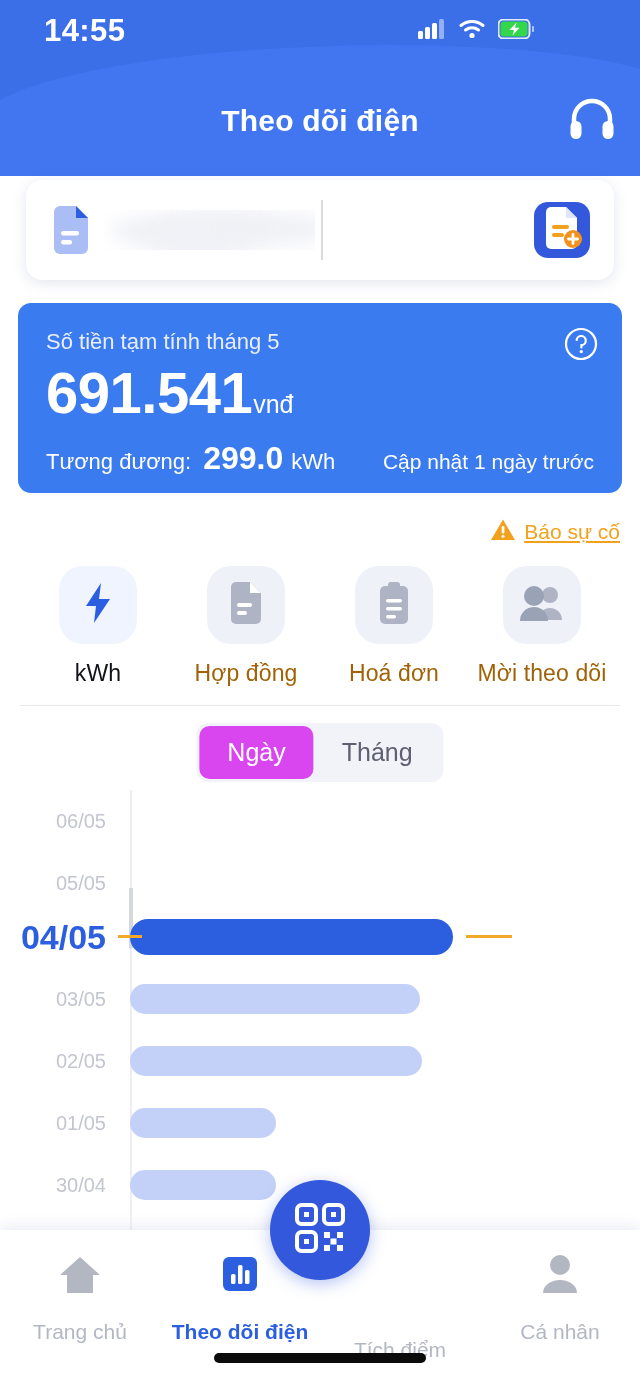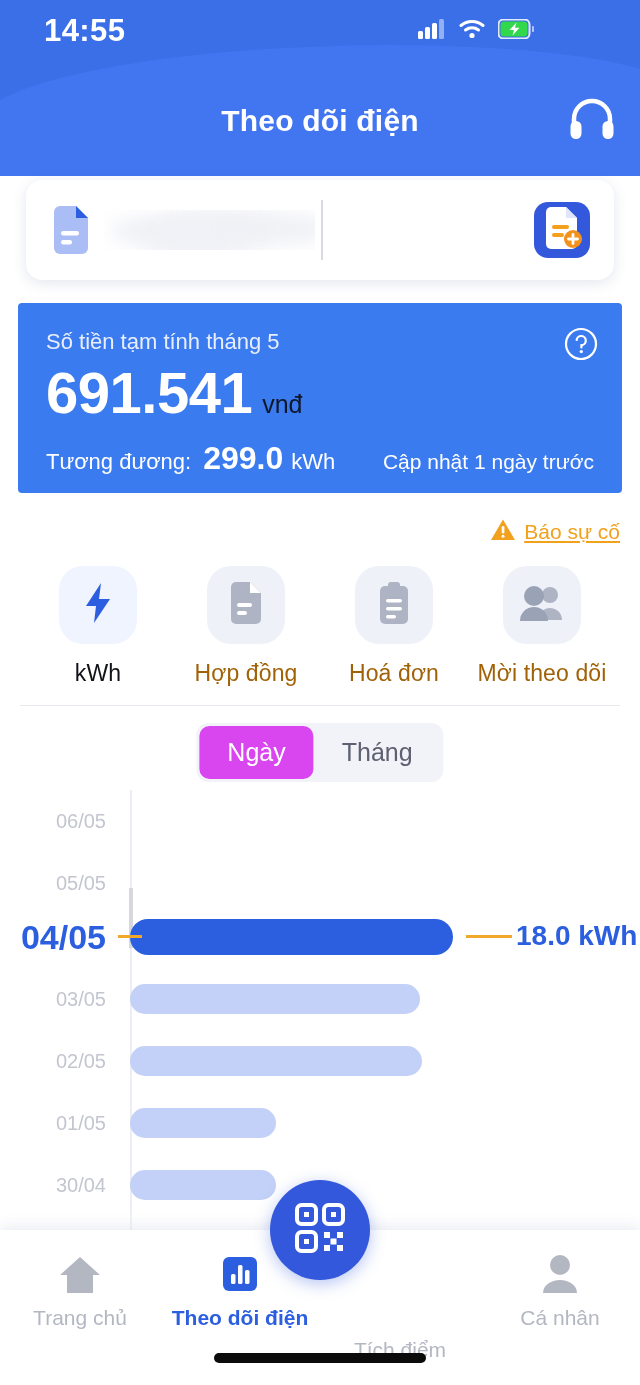--- a/index.html
+++ b/index.html
@@ -69,30 +69,30 @@
   }
   .add-doc-btn{
     margin-left:auto; margin-right:24px; width:56px; height:56px;
     background:#3358dc; border-radius:14px;
     display:flex; align-items:center; justify-content:center; position:relative;
   }
 
   
   .summary-card{
     position:absolute; left:18px; top:303px; width:604px; height:190px;
-    background:#3b7bf0; border-radius:4px; z-index:3;
+    background:#3b7bf0; border-radius:13px; z-index:3;
     padding:26px 28px 0 28px;
   }
   .summary-label{ color:#e8eefc; font-size:22px; font-weight:400; }
   .help-icon{
     position:absolute; right:24px; top:24px; width:34px; height:34px;
   }
   .amount-row{ display:flex; align-items:baseline; margin-top:8px; }
   .amount{ color:#fff; font-size:58px; font-weight:700; letter-spacing:-.5px; line-height:1.05;}
-  .amount-unit{ color:#0f172a; font-size:25px; font-weight:500; margin-left:10px;}
+  .amount-unit{ color:#ffffff; font-size:25px; font-weight:500; margin-left:1px;}
   .equiv-row{
     display:flex; align-items:baseline; justify-content:space-between;
     margin-top:16px;
   }
   .equiv-left{ display:flex; align-items:baseline; }
   .equiv-label{ color:#ffffff; font-size:22px; }
   .equiv-value{ color:#fff; font-size:32px; font-weight:700; margin-left:12px;}
   .equiv-unit{ color:#fff; font-size:22px; margin-left:8px; }
   .updated{ color:#ffffff; font-size:21px; }
 
@@ -183,21 +183,21 @@
   
   .bottom-nav{
     position:absolute; left:0; bottom:0; width:640px; height:155px;
     background:#fff; box-shadow:0 -3px 14px rgba(40,60,120,.10);
     display:flex; align-items:flex-start; padding-top:22px;
   }
   .nav-item{
     flex:1; display:flex; flex-direction:column; align-items:center;
   }
   .nav-icon{ height:44px; display:flex; align-items:center; justify-content:center;}
-  .nav-label{ margin-top:10px; font-size:21px; color:#b3b7c2; }
+  .nav-label{ margin-top:24px; font-size:21px; color:#b3b7c2; }
   .nav-label.active{ color:#2b5fe0; font-weight:700; }
   .fab{
     position:absolute; left:50%; transform:translateX(-50%); top:-50px;
     width:100px; height:100px; border-radius:50%; background:#3358dc;
     display:flex; align-items:center; justify-content:center;
     box-shadow:0 4px 16px rgba(51,88,220,.35);
   }
   .home-indicator{
     position:absolute; left:50%; transform:translateX(-50%); bottom:22px;
     width:212px; height:10px; border-radius:5px; background:#0b0b0c;
@@ -400,21 +400,20 @@
     <div class="row-label">05/05</div>
   </div>
 
   <div class="active-tick" style="top:98px"></div>
   <div class="chart-row" style="top:116px">
     <div class="row-label active">04/05</div>
     <div class="bar active" style="width:323px"></div>
   </div>
   <div class="connector-left" style="top:145px"></div>
   <div class="connector-right" style="left:466px; top:145px"></div>
-  <div class="value-label" style="left:516px; top:130px">18.0 kWh</div>
 
   <div class="chart-row" style="top:178px">
     <div class="row-label">03/05</div>
     <div class="bar" style="width:290px"></div>
   </div>
 
   <div class="chart-row" style="top:240px">
     <div class="row-label">02/05</div>
     <div class="bar" style="width:292px"></div>
   </div>

